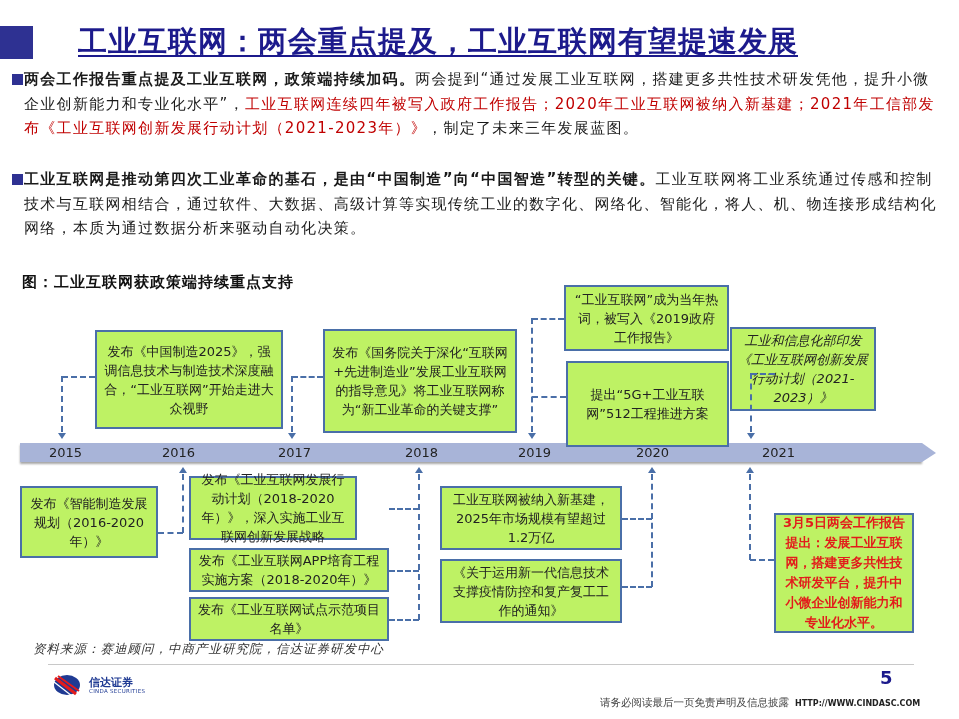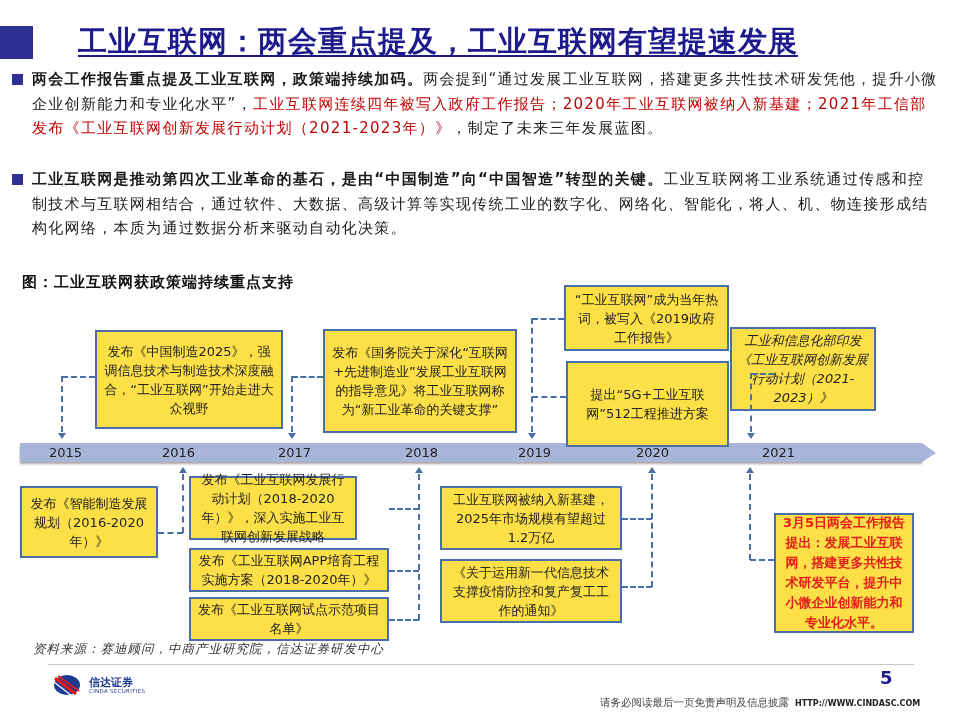--- a/index.html
+++ b/index.html
@@ -2,25 +2,25 @@
 <html><head>
 <meta charset="utf-8">
 <style>
   html, body { margin:0; padding:0; background:#ffffff; }
   body { width:959px; height:719px; position:relative; overflow:hidden; font-family:"DejaVu Sans", sans-serif; color:#1a1a1a; }
   .abs { position:absolute; }
   .title-square { left:0; top:26px; width:33px; height:33px; background:#2e3192; }
   .title { left:42px; top:22px; font-size:29px; font-weight:bold; color:#1c1a8c; letter-spacing:1px; white-space:nowrap; text-decoration:underline; text-decoration-thickness:2px; text-underline-offset:4px;margin-left:36px; }
   .bullet { left:12px; font-size:15px; line-height:24.5px; width:928px; letter-spacing:1.3px; }
   .bullet .sq { position:absolute; left:0; top:7px; width:11px; height:11px; background:#2e3192; }
-  .bullet .txt { margin-left:20px; }
+  .bullet .txt { margin-left:12px; }
   .bold { font-weight:bold; }
   .red { color:#c00000; }
   .fig-caption { left:22px; top:273px; font-size:15px; font-weight:bold; color:#111; letter-spacing:1px; }
-  .box { position:absolute; border:2px solid #4a6fa8; background:#fde047; box-sizing:border-box; display:flex; align-items:center; justify-content:center; text-align:center; font-size:13px; line-height:19px; color:#222; padding:2px 6px; }
+  .box { position:absolute; border:2px solid #4a6fa8; background:#bef264; box-sizing:border-box; display:flex; align-items:center; justify-content:center; text-align:center; font-size:13px; line-height:19px; color:#222; padding:2px 6px; }
   .box.red-text { color:#e31b1b; font-weight:bold; line-height:20px; }
   .timeline { left:20px; top:443px; width:902px; height:19px; background:#a8b4d8; box-shadow:0 2px 2px rgba(0,0,0,0.35); }
   .timeline-arrow { left:922px; top:443px; width:0; height:0; border-top:10px solid transparent; border-bottom:9px solid transparent; border-left:14px solid #a8b4d8; }
   .year { position:absolute; top:443px; font-size:13px; line-height:19px; color:#222; }
   .dash-v { position:absolute; width:0; border-left:2px dashed #4a6fa8; }
   .dash-h { position:absolute; height:0; border-top:2px dashed #4a6fa8; }
   .arrow-down { position:absolute; width:0; height:0; border-left:4px solid transparent; border-right:4px solid transparent; border-top:6px solid #4a6fa8; }
   .arrow-up { position:absolute; width:0; height:0; border-left:4px solid transparent; border-right:4px solid transparent; border-bottom:6px solid #4a6fa8; }
   .source { left:33px; top:641px; font-size:12.5px; font-style:italic; color:#333; letter-spacing:1px; }
   .footer-rule { left:48px; top:664px; width:866px; height:1px; background:#c8c8c8; }

